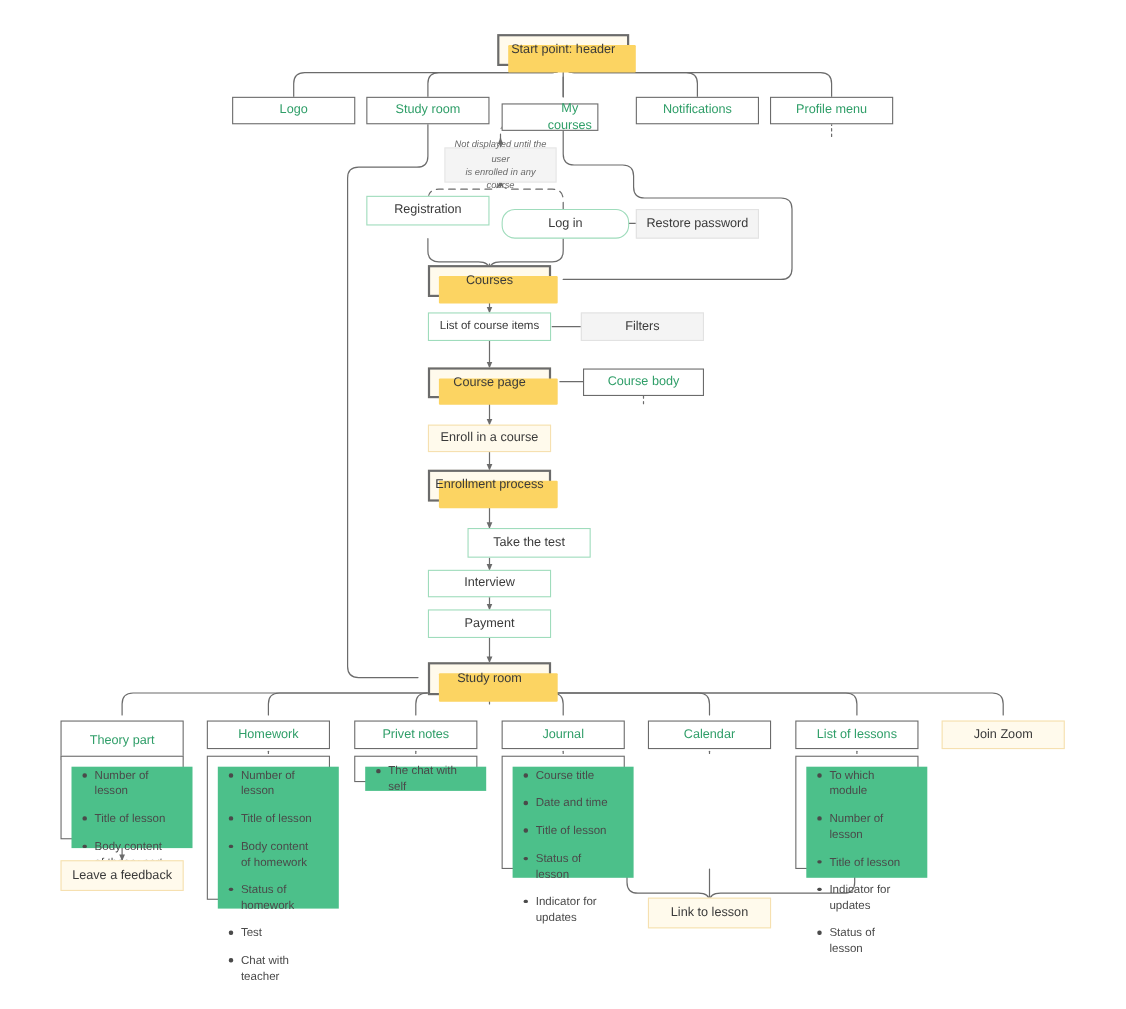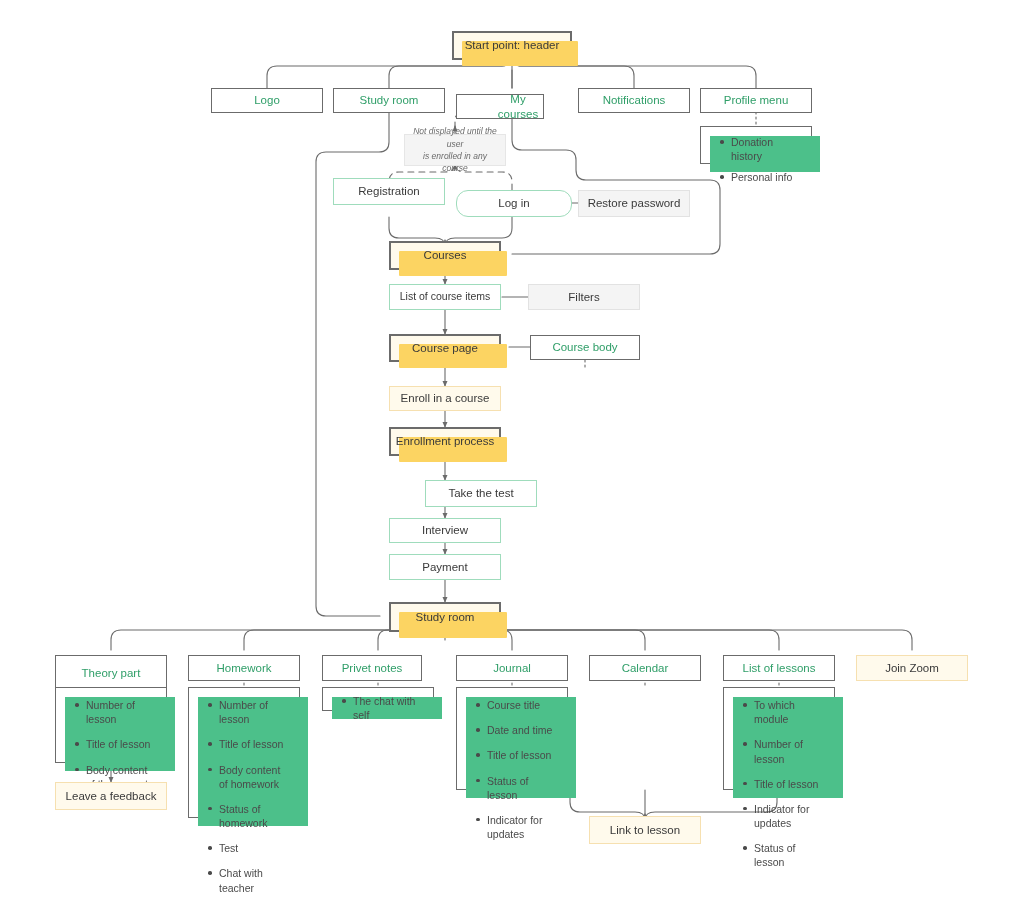--- a/index.html
+++ b/index.html
@@ -173,26 +173,20 @@
   <div class="node v-plain" style="left:456px;top:94px;width:88px;height:25px;padding-left:36px;">
     <span class="lbl">My courses</span>
   </div>
   <div class="node v-plain" style="left:578px;top:88px;width:112px;height:25px;">
     <span class="lbl">Notifications</span>
   </div>
   <div class="node v-plain" style="left:700px;top:88px;width:112px;height:25px;">
     <span class="lbl">Profile menu</span>
   </div>
 
-  <div class="card" style="left:700px;top:126px;width:112px;height:38px;padding:8px 8px 8px 14px;">
-    <ul>
-      <li style="margin-bottom:7px;">Donation history</li>
-      <li>Personal info</li>
-    </ul>
-  </div>
 
   <div class="note" style="left:404px;top:134px;width:102px;height:32px;">
     <span>
       <span>Not displayed until the user</span><br>
       <span>is enrolled in any course</span>
     </span>
   </div>
 
   <div class="node v-green" style="left:333px;top:178px;width:112px;height:27px;">
     <span class="lbl">Registration</span>
@@ -244,21 +238,21 @@
   <div class="node v-emph" style="left:389px;top:602px;width:112px;height:30px;">
     <span class="lbl">Study room</span>
   </div>
 
   <div class="node v-plain" style="left:55px;top:655px;width:112px;height:36px;">
     <span class="lbl">Theory part</span>
   </div>
   <div class="node v-plain" style="left:188px;top:655px;width:112px;height:26px;">
     <span class="lbl">Homework</span>
   </div>
-  <div class="node v-plain" style="left:322px;top:655px;width:100px;height:26px;">
+  <div class="node v-plain" style="left:322px;top:655px;width:112px;height:26px;">
     <span class="lbl">Privet notes</span>
   </div>
   <div class="node v-plain" style="left:456px;top:655px;width:112px;height:26px;">
     <span class="lbl">Journal</span>
   </div>
   <div class="node v-plain" style="left:589px;top:655px;width:112px;height:26px;">
     <span class="lbl">Calendar</span>
   </div>
   <div class="node v-plain" style="left:723px;top:655px;width:112px;height:26px;">
     <span class="lbl">List of lessons</span>

